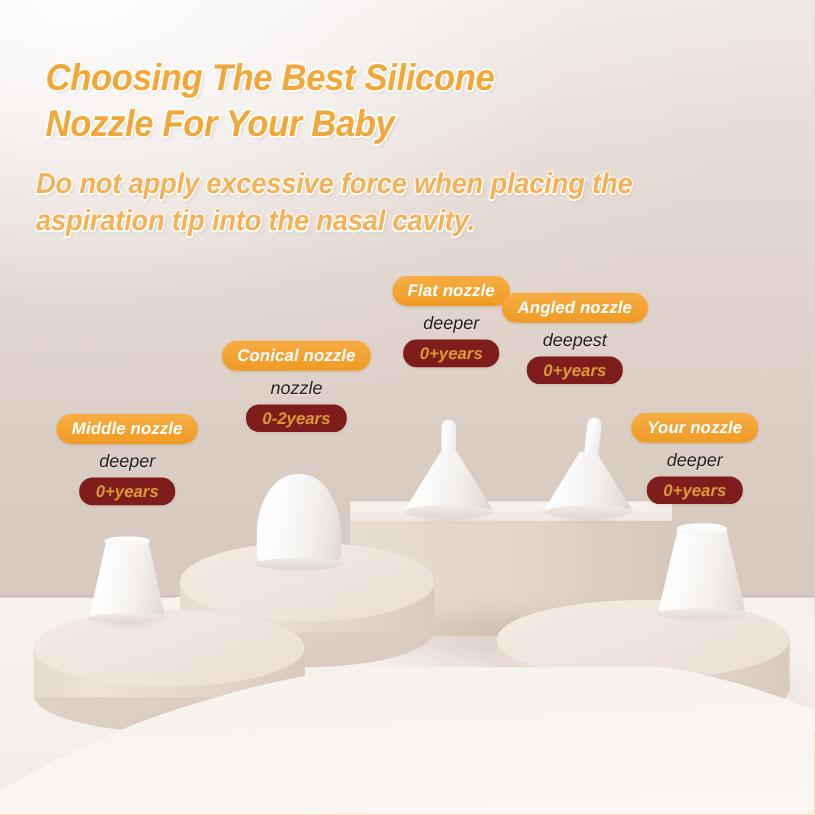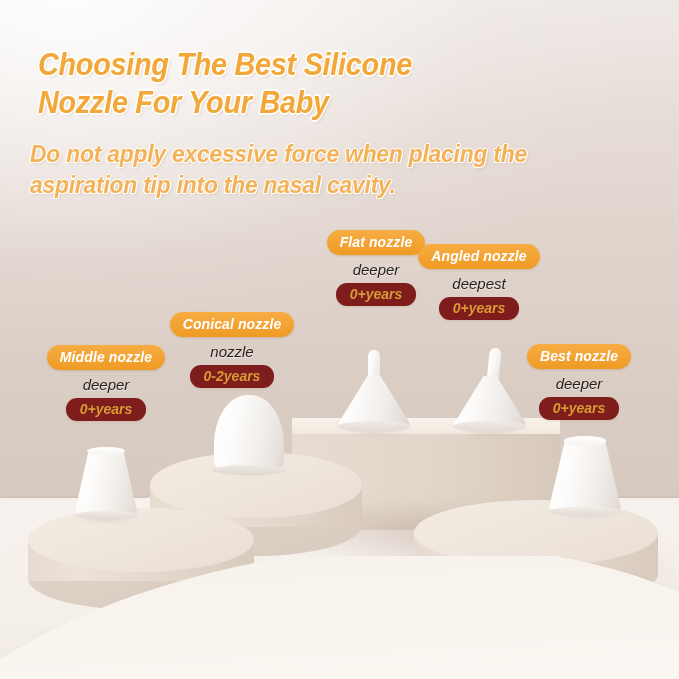--- a/index.html
+++ b/index.html
@@ -241,40 +241,40 @@
     <div>Do not apply excessive force when placing the</div>
     <div>aspiration tip into the nasal cavity.</div>
   </div>
 
   <div class="callout" style="left:32px;top:345px;width:148px;">
     <span class="pill-name">Middle nozzle</span>
     <span class="depth">deeper</span>
     <span class="pill-age">0+years</span>
   </div>
 
-  <div class="callout" style="left:157px;top:284px;width:150px;margin-top:28px;">
+  <div class="callout" style="left:172px;top:284px;width:150px;">
     <span class="pill-name">Conical nozzle</span>
     <span class="depth">nozzle</span>
     <span class="pill-age">0-2years</span>
   </div>
 
   <div class="callout" style="left:312px;top:230px;width:128px;">
     <span class="pill-name">Flat nozzle</span>
     <span class="depth">deeper</span>
     <span class="pill-age">0+years</span>
   </div>
 
   <div class="callout" style="left:410px;top:244px;width:138px;">
     <span class="pill-name">Angled nozzle</span>
     <span class="depth">deepest</span>
     <span class="pill-age">0+years</span>
   </div>
 
   <div class="callout" style="left:510px;top:344px;width:138px;">
-    <span class="pill-name">Best nozzle</span>
+    <span class="pill-name">Your nozzle</span>
     <span class="depth">deeper</span>
     <span class="pill-age">0+years</span>
   </div>
 
   <div style="position:absolute;left:0;top:556px;width:679px;height:123px;overflow:hidden;">
     <div style="position:absolute;left:-160px;top:14px;width:1040px;height:300px;
                 background:#f3b55a;
                 border-radius:54% 46% 0 0 / 100% 100% 0 0;
                 transform:rotate(-3deg);"></div>
     <div style="position:absolute;left:-150px;top:-8px;width:1020px;height:300px;

